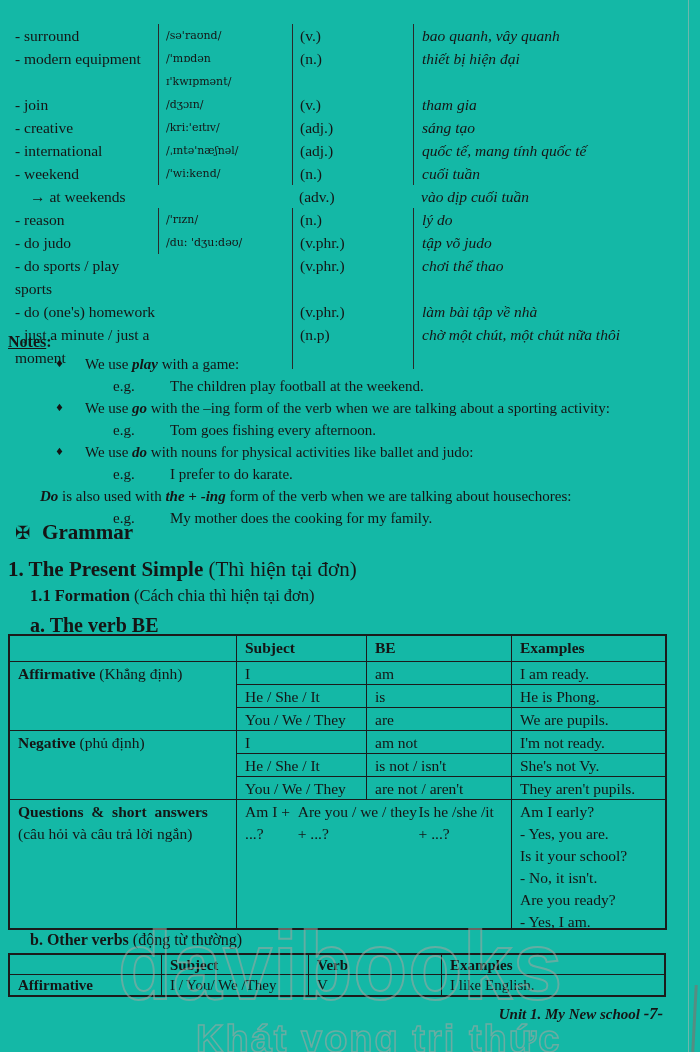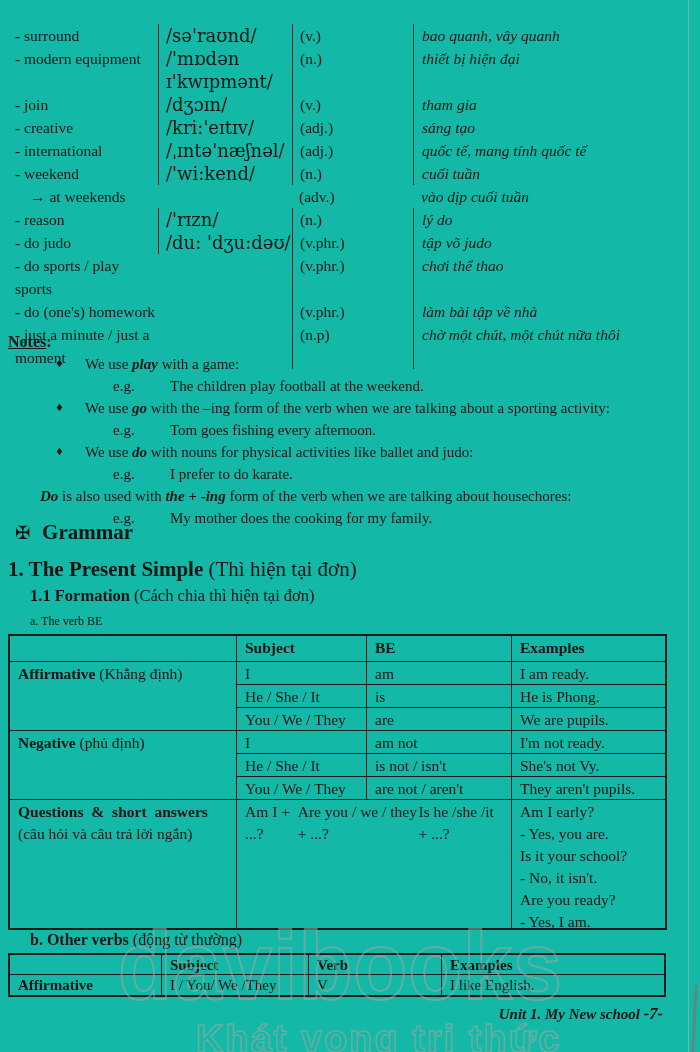--- a/index.html
+++ b/index.html
@@ -9,21 +9,21 @@
     background:#14b8a6; overflow:hidden;
     font-family:"Liberation Serif","DejaVu Serif",serif;
     color:#151515;
   }
   
   .vocab{position:absolute; top:24px; left:0; right:10px;}
   .vrow{display:grid; grid-template-columns:158px 134px 121px 1fr; min-height:23px; line-height:23px; font-size:15.5px;}
   .vrow .cell{padding-top:0;}
   .word{padding-left:15px;}
   .word.indent{padding-left:30px; }
-  .phon{padding-left:7px; font-family:"DejaVu Serif",serif; font-size:18px;}
+  .phon{padding-left:7px; font-family:"DejaVu Serif",serif; font-size:11px;}
   .pos{padding-left:7px;}
   .viet{padding-left:8px; font-style:italic;}
   .bars3 .phon,.bars3 .pos,.bars3 .viet{border-left:1.5px solid #2a2a2a;}
   .bars2 .pos,.bars2 .viet{border-left:1.5px solid #2a2a2a;}
   .phon2{display:block;}
   
   .notes{position:absolute; top:331px; left:8px; right:4px; font-size:15px;}
   .nline{line-height:22px;}
   .note-title{font-weight:bold; font-size:16px;}
   .note-title .u{text-decoration:underline;}
@@ -31,21 +31,21 @@
   .diamond{width:30px; font-size:10px; font-family:"DejaVu Sans",sans-serif; flex:none;}
   .kw{font-weight:bold; font-style:italic;}
   .eg-line{padding-left:105px; display:flex;}
   .eg-label{width:57px; flex:none;}
   .do-line{padding-left:32px;}
   
   .gram-head{position:absolute; top:520px; left:15px; font-size:21px; font-weight:bold;}
   .gram-icon{font-family:"DejaVu Sans",sans-serif; font-size:18px; margin-right:12px;}
   .h-s1{position:absolute; top:557px; left:8px; font-size:21px;}
   .h-s11{position:absolute; top:586px; left:30px; font-size:16.5px;}
-  .h-a{position:absolute; top:614px; left:30px; font-size:12px; font-weight:normal;}
+  .h-a{position:absolute; top:614px; left:30px; font-size:20px; font-weight:bold;}
   .h-b{position:absolute; top:931px; left:30px; font-size:16px;}
   .bld{font-weight:bold;}
   
   .be-table{
     position:absolute; top:634px; left:8px;
     display:grid; grid-template-columns:227px 130px 145px 153px;
     grid-template-rows:26px repeat(6,23px) 128px;
     border:2px solid #1b1b1b; background:transparent; font-size:15.5px;
   }
   .be-table > div{line-height:22px; padding:1px 6px 0 8px; overflow:hidden;}

